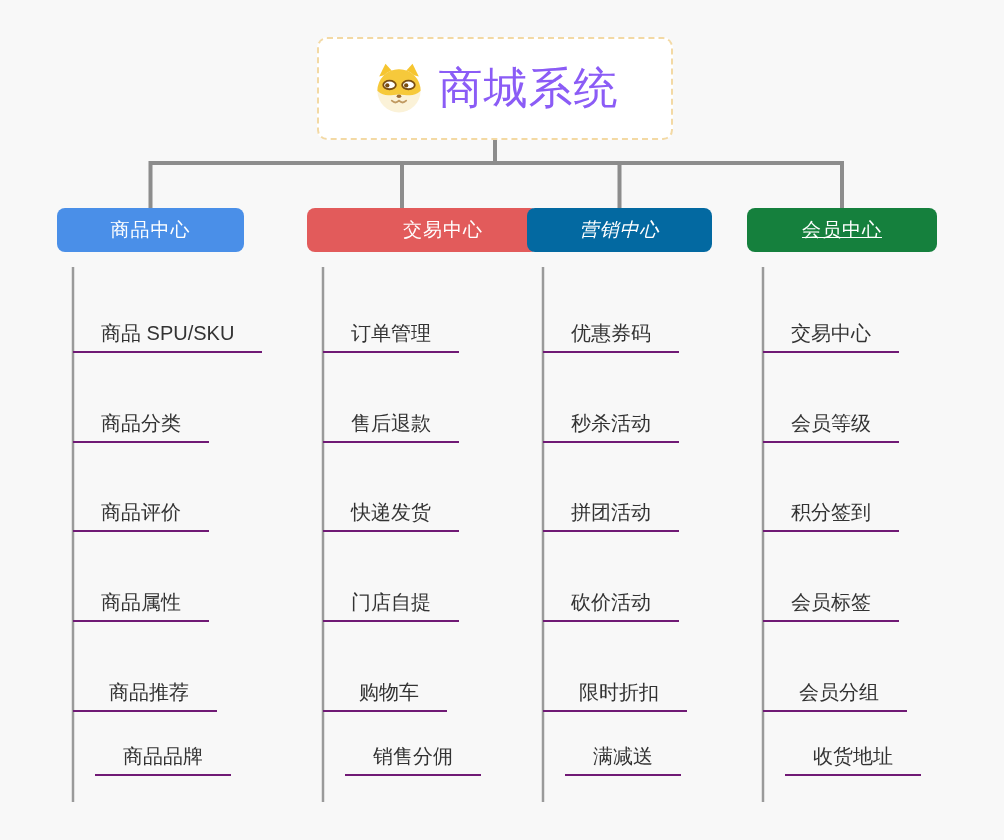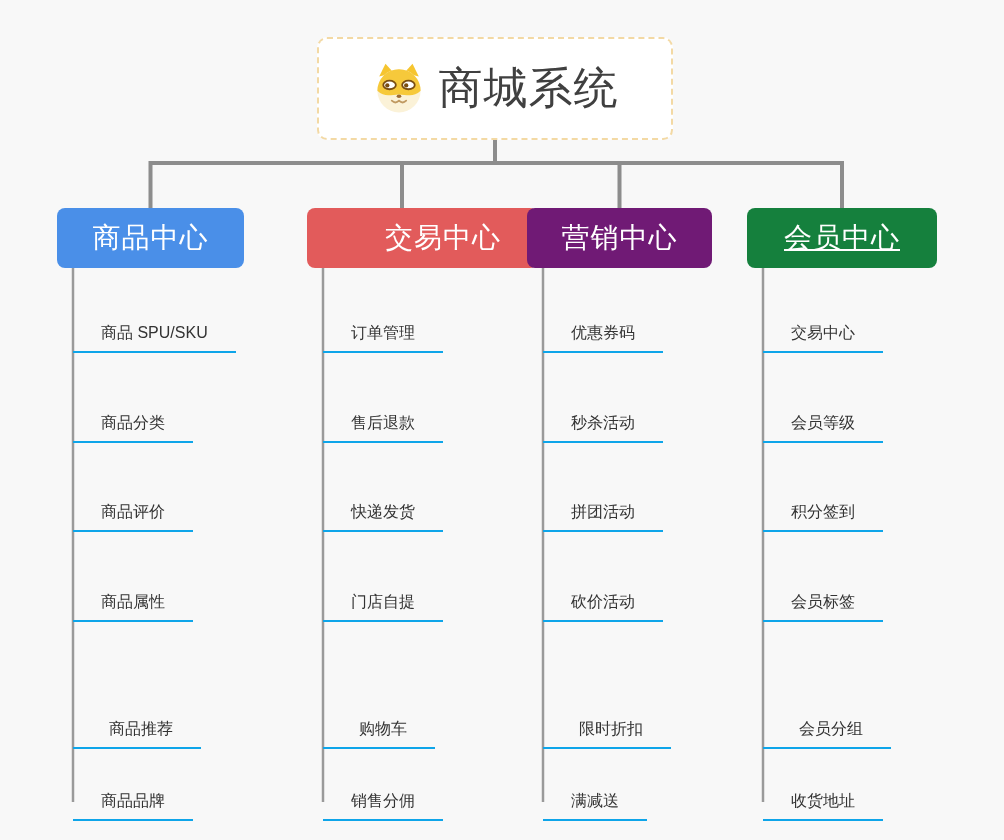--- a/index.html
+++ b/index.html
@@ -12,44 +12,44 @@
   .canvas{position:absolute;left:0;top:0;width:1004px;height:840px;}
   svg.connectors{position:absolute;left:0;top:0;z-index:0;}
 
   
   .root-node{
     position:absolute;left:317px;top:37px;width:356px;height:103px;
     background:#ffffff;border:2px dashed #f3d9a4;border-radius:10px;
     box-sizing:border-box;display:flex;align-items:center;justify-content:center;
     gap:13px;z-index:2;
   }
-  .root-title{font-size:44px;letter-spacing:1px;color:#404040;}
+  .root-title{font-size:44px;letter-spacing:1px;color:#8b5cf6;}
   .shiba{width:54px;height:54px;flex:0 0 auto;}
 
   
   .branch{
-    position:absolute;top:208px;height:60px;border-radius:8px;
+    position:absolute;top:208px;height:44px;border-radius:8px;
     display:flex;align-items:center;justify-content:center;
-    color:#ffffff;font-size:28px;letter-spacing:1px;z-index:2;
+    color:#ffffff;font-size:19px;letter-spacing:1px;z-index:2;
   }
   .b0{left:57px;width:187px;}
   .b1{left:307px;width:190px;padding-left:41px;}
   .b2{left:527px;width:185px;}
   .b3{left:747px;width:190px;}
 
   
   .leaf{
     position:absolute;z-index:2;
     height:34px;line-height:32px;white-space:nowrap;
-    padding:0 28px;border-bottom:2px solid #0ea5e9;
-    font-size:16px;color:#333333;
+    padding:0 28px;border-bottom:2px solid #701a75;
+    font-size:20px;color:#333333;
   }
   .c0{left:73px;} .c1{left:323px;} .c2{left:543px;} .c3{left:763px;}
   .r0{top:317px;} .r1{top:407px;text-align:center;} .r2{top:496px;}
-  .r3{top:586px;} .r4{top:713px;padding-left:36px;} .r5{top:785px;}
+  .r3{top:586px;} .r4{top:676px;padding-left:36px;} .r5{top:740px;margin-left:22px;}
 </style>
 </head>
 <body>
 
 <div class="canvas">
 
   <svg class="connectors" width="1004" height="840">
 
     <g stroke="#8d8d8d" stroke-width="4" fill="none">
       <path d="M495,139 V163"></path>
@@ -79,21 +79,21 @@
       <circle cx="17" cy="26" r="2.4" fill="#7a4e12"></circle>
       <circle cx="38" cy="26" r="2.4" fill="#7a4e12"></circle>
       <ellipse cx="30" cy="38" rx="2.6" ry="2" fill="#9c6b33"></ellipse>
       <path d="M22,43 Q26,47 30,43 Q34,47 38,43" stroke="#c09a62" stroke-width="2" fill="none" stroke-linecap="round"></path>
     </svg>
     <span class="root-title">商城系统</span>
   </div>
 
   <div class="branch b0" style="background-color: rgb(74, 143, 232);">商品中心</div>
   <div class="branch b1" style="background-color: rgb(226, 91, 91);">交易中心</div>
-  <div class="branch b2" style="background-color: #701a75;">营销中心</div>
+  <div class="branch b2" style="background-color: #0369a1; font-style: italic;">营销中心</div>
   <div class="branch b3" style="background-color: #15803d; text-decoration: underline;">会员中心</div>
 
   <div class="leaf c0 r0">商品 SPU/SKU</div>
   <div class="leaf c0 r1">商品分类</div>
   <div class="leaf c0 r2">商品评价</div>
   <div class="leaf c0 r3">商品属性</div>
   <div class="leaf c0 r4">商品推荐</div>
   <div class="leaf c0 r5">商品品牌</div>
 
   <div class="leaf c1 r0">订单管理</div>

